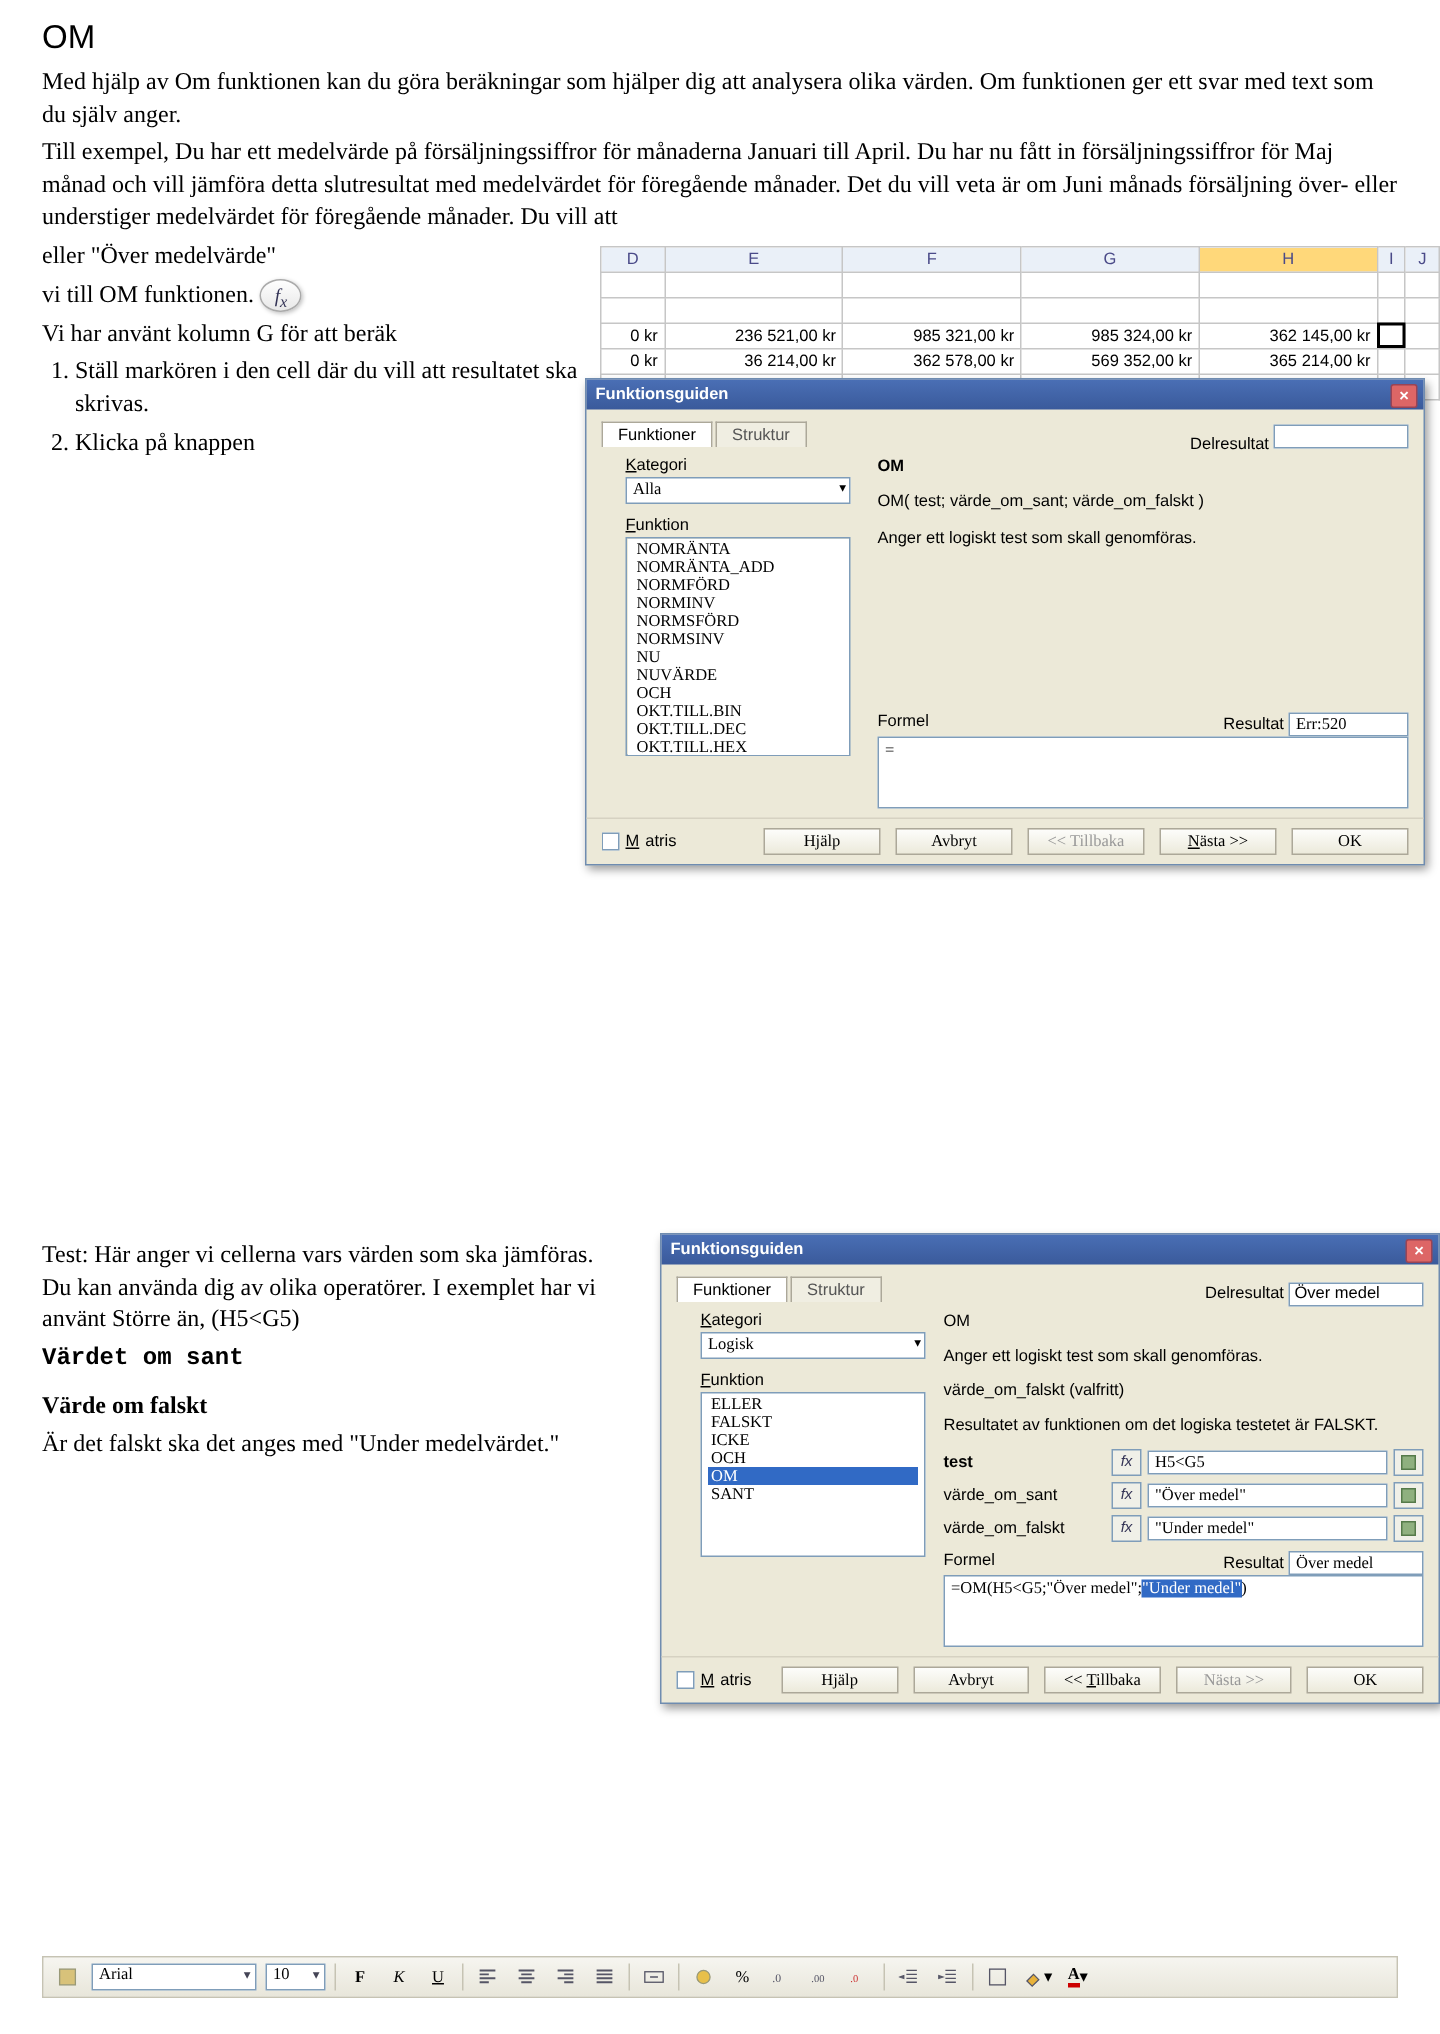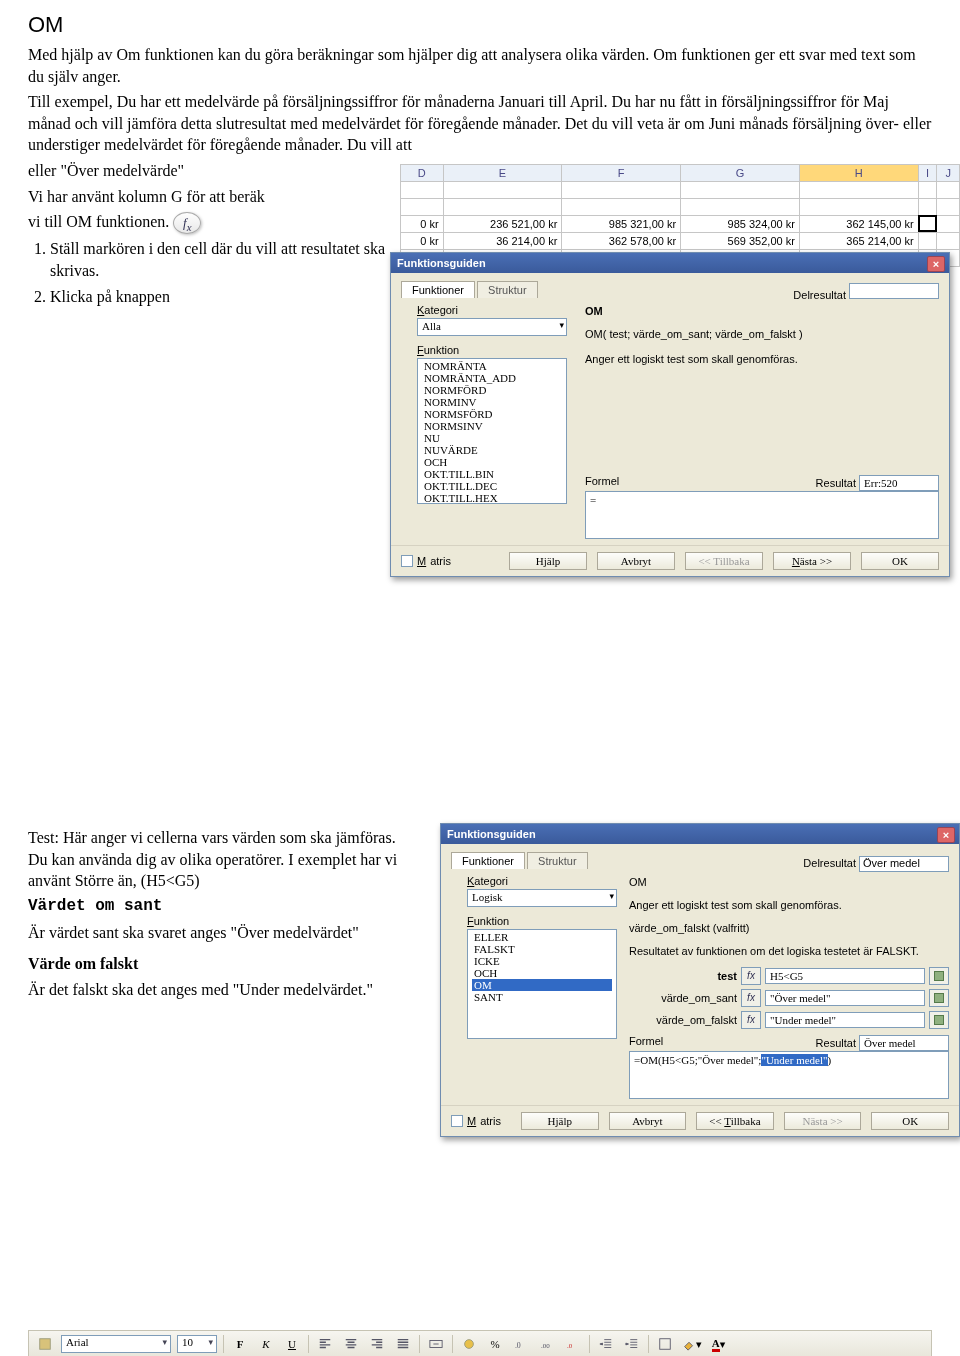--- a/index.html
+++ b/index.html
@@ -34,21 +34,21 @@
   .dlg label { display: block; margin-bottom: 2px; }
   .dlg label u { text-decoration: underline; }
   .combo, .listbox, .txtfield, .smallfield { background: #fff; border: 1px solid #7f9db9; padding: 1px 4px; font-family: Tahoma; font-size: 11px; }
   .combo { width: 150px; height: 18px; }
   .listbox { width: 150px; height: 146px; overflow-y: scroll; }
   .listbox div { padding: 0 2px; }
   .listbox div.sel { background: #316ac5; color: #fff; }
   .dlg .desc { font-size: 11px; color: #000; margin-bottom: 8px; }
   .dlg .signature { margin-bottom: 10px; }
   .form-row { display: flex; align-items: center; margin-bottom: 4px; gap: 4px; justify-content: flex-end; }
-  .form-row .lbl { width: 108px; text-align: right; }
+  .form-row .lbl { width: 108px; text-align: left; }
   .form-row .fxbtn { width: 20px; height: 18px; border: 1px solid #7f9db9; background: #f0f0e8; text-align: center; font-style: italic; font-size: 10px; line-height: 15px; color: #335; }
   .form-row input { width: 160px; height: 16px; }
   .form-row .shrink { width: 20px; height: 18px; border: 1px solid #7f9db9; background: #f0f0e8; }
   .shrink::after { content: ""; display: block; width: 8px; height: 8px; margin: 3px auto; border: 1px solid #557a4a; background: #8fb07f; }
   .dlg .formula-box { width: 100%; height: 48px; font-size: 11px; padding: 2px 4px; }
   .dlg .formula-box .highlight { background: #316ac5; color: #fff; }
   .dlg .btnrow { display: flex; align-items: center; gap: 10px; padding: 6px 10px; border-top: 1px solid #d6d2c2; }
   .dlg .btn { border: 1px solid #aca899; background: linear-gradient(#fdfdfb,#eceadb); padding: 2px 0; width: 78px; text-align: center; font-family: Tahoma; font-size: 11px; }
   .dlg .btn.disabled { color: #999; }
   .chk { display: inline-flex; align-items: center; gap: 4px; }
@@ -74,24 +74,24 @@
 </head>
 <body>
 
 <h1>OM</h1>
 <p>Med hjälp av Om funktionen kan du göra beräkningar som hjälper dig att analysera olika värden. Om funktionen ger ett svar med text som du själv anger.</p>
 <p>Till exempel, Du har ett medelvärde på försäljningssiffror för månaderna Januari till April. Du har nu fått in försäljningssiffror för Maj månad och vill jämföra detta slutresultat med medelvärdet för föregående månader. Det du vill veta är om Juni månads försäljning över- eller understiger medelvärdet för föregående månader. Du vill att</p>
 
 <div class="two-col">
   <div class="left-text">
     <p>eller "Över medelvärde"</p>
-    <p>Vi har använt kolumn G för att beräk</p>
     <p><span>vi till OM funktionen.</span>
       <span class="fx-badge">f<sub>x</sub></span>
     </p>
+    <p>Vi har använt kolumn G för att beräk</p>
     <ol>
       <li>Ställ markören i den cell där du vill att resultatet ska skrivas.</li>
       <li>Klicka på knappen</li>
     </ol>
   </div>
 
   <div class="sheet-wrap">
     <table class="sheet">
       <tbody>
           <tr id="s1cols">
@@ -212,21 +212,20 @@
         <span class="btn">OK</span>
       </div>
     </div>
   </div>
 </div>
 
 <div class="section2 two-col">
   <div class="left-text">
     <p>Test: Här anger vi cellerna vars värden som ska jämföras. Du kan använda dig av olika operatörer. I exemplet har vi använt Större än, (H5&lt;G5)</p>
     <p class="strong" style="margin-top:4px;font-family:Liberation Mono, monospace;">Värdet om sant</p>
-    <p>Är värdet sant ska svaret anges "Över medelvärdet"</p>
     <p class="strong" style="margin-top:10px;">Värde om falskt</p>
     <p>Är det falskt ska det anges med "Under medelvärdet."</p>
   </div>
 
   <div class="dlg section2-dlg" style="position:absolute;">
     <div class="titlebar">
       <span>Funktionsguiden</span>
       <span class="closebtn">×</span>
     </div>
     <div class="body">

